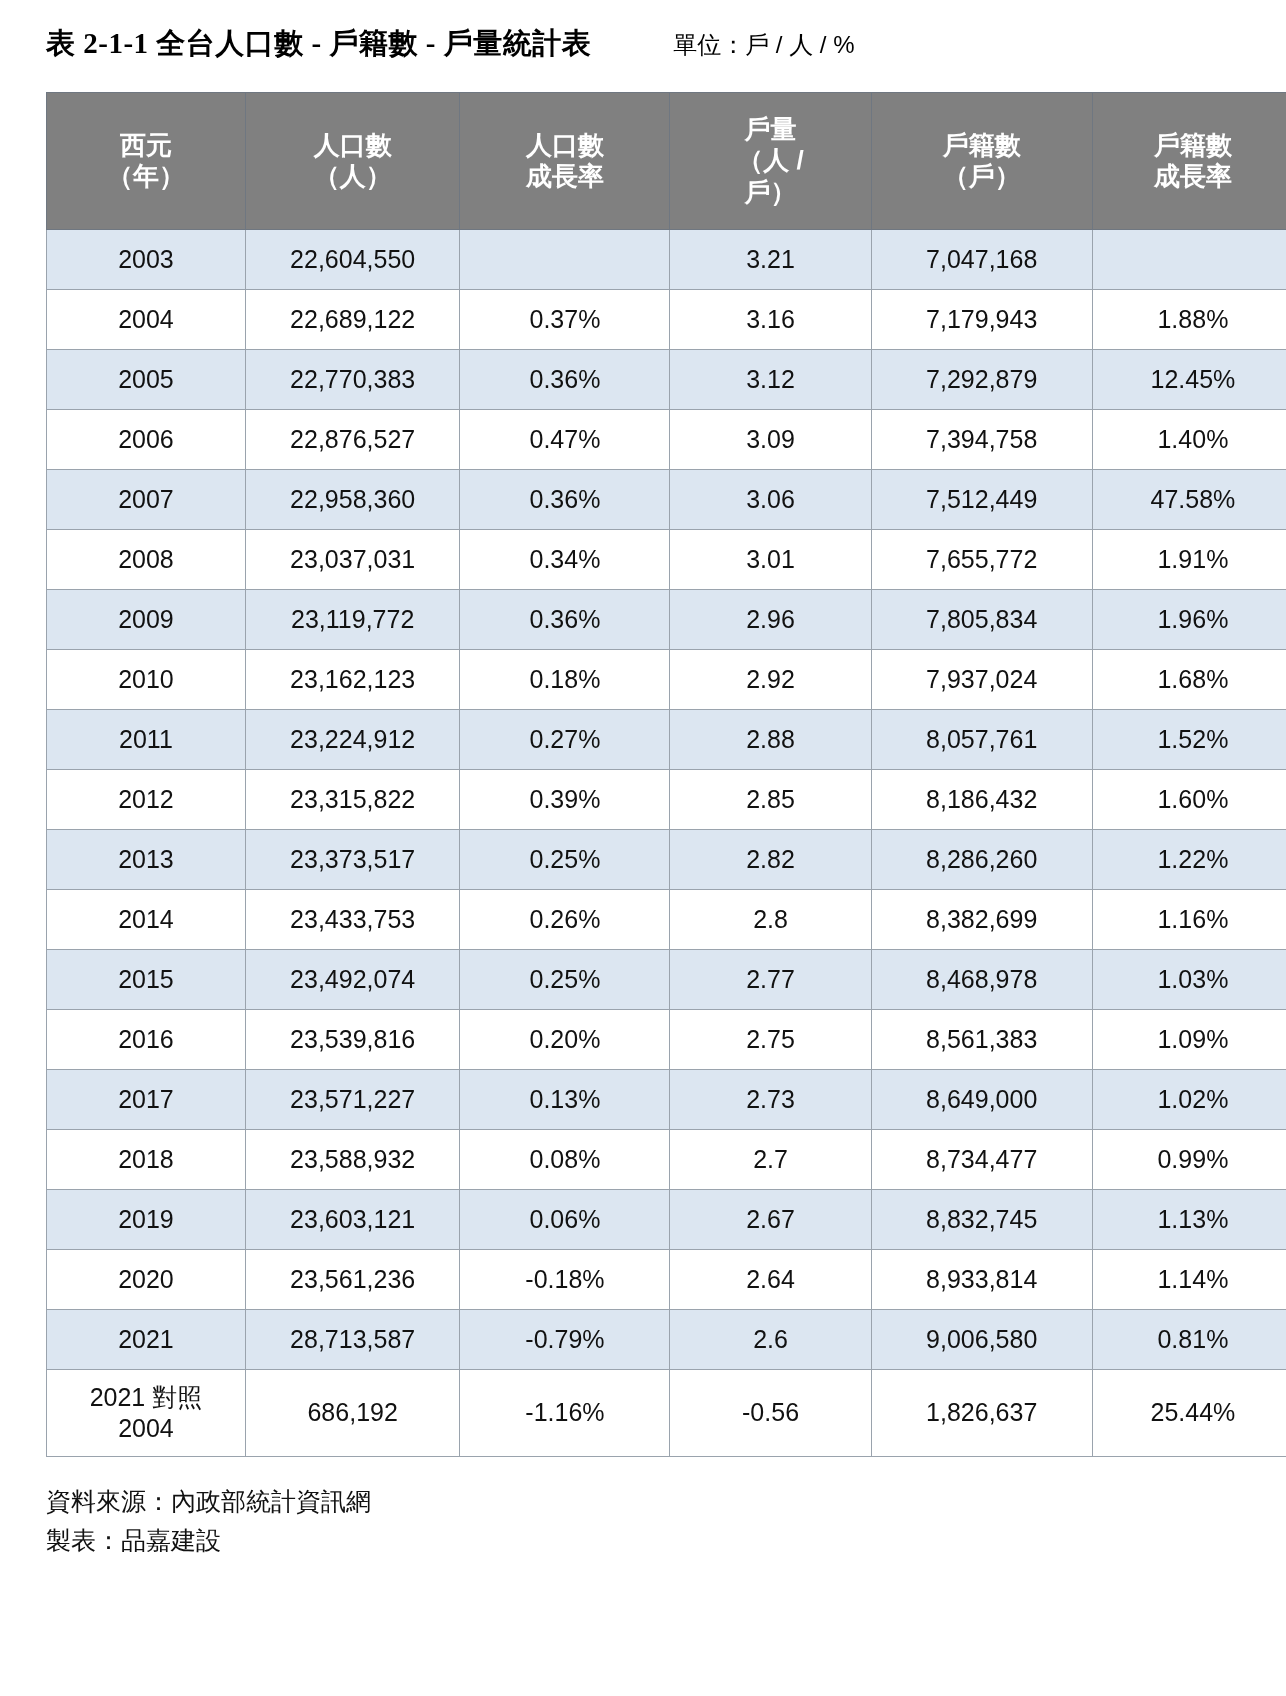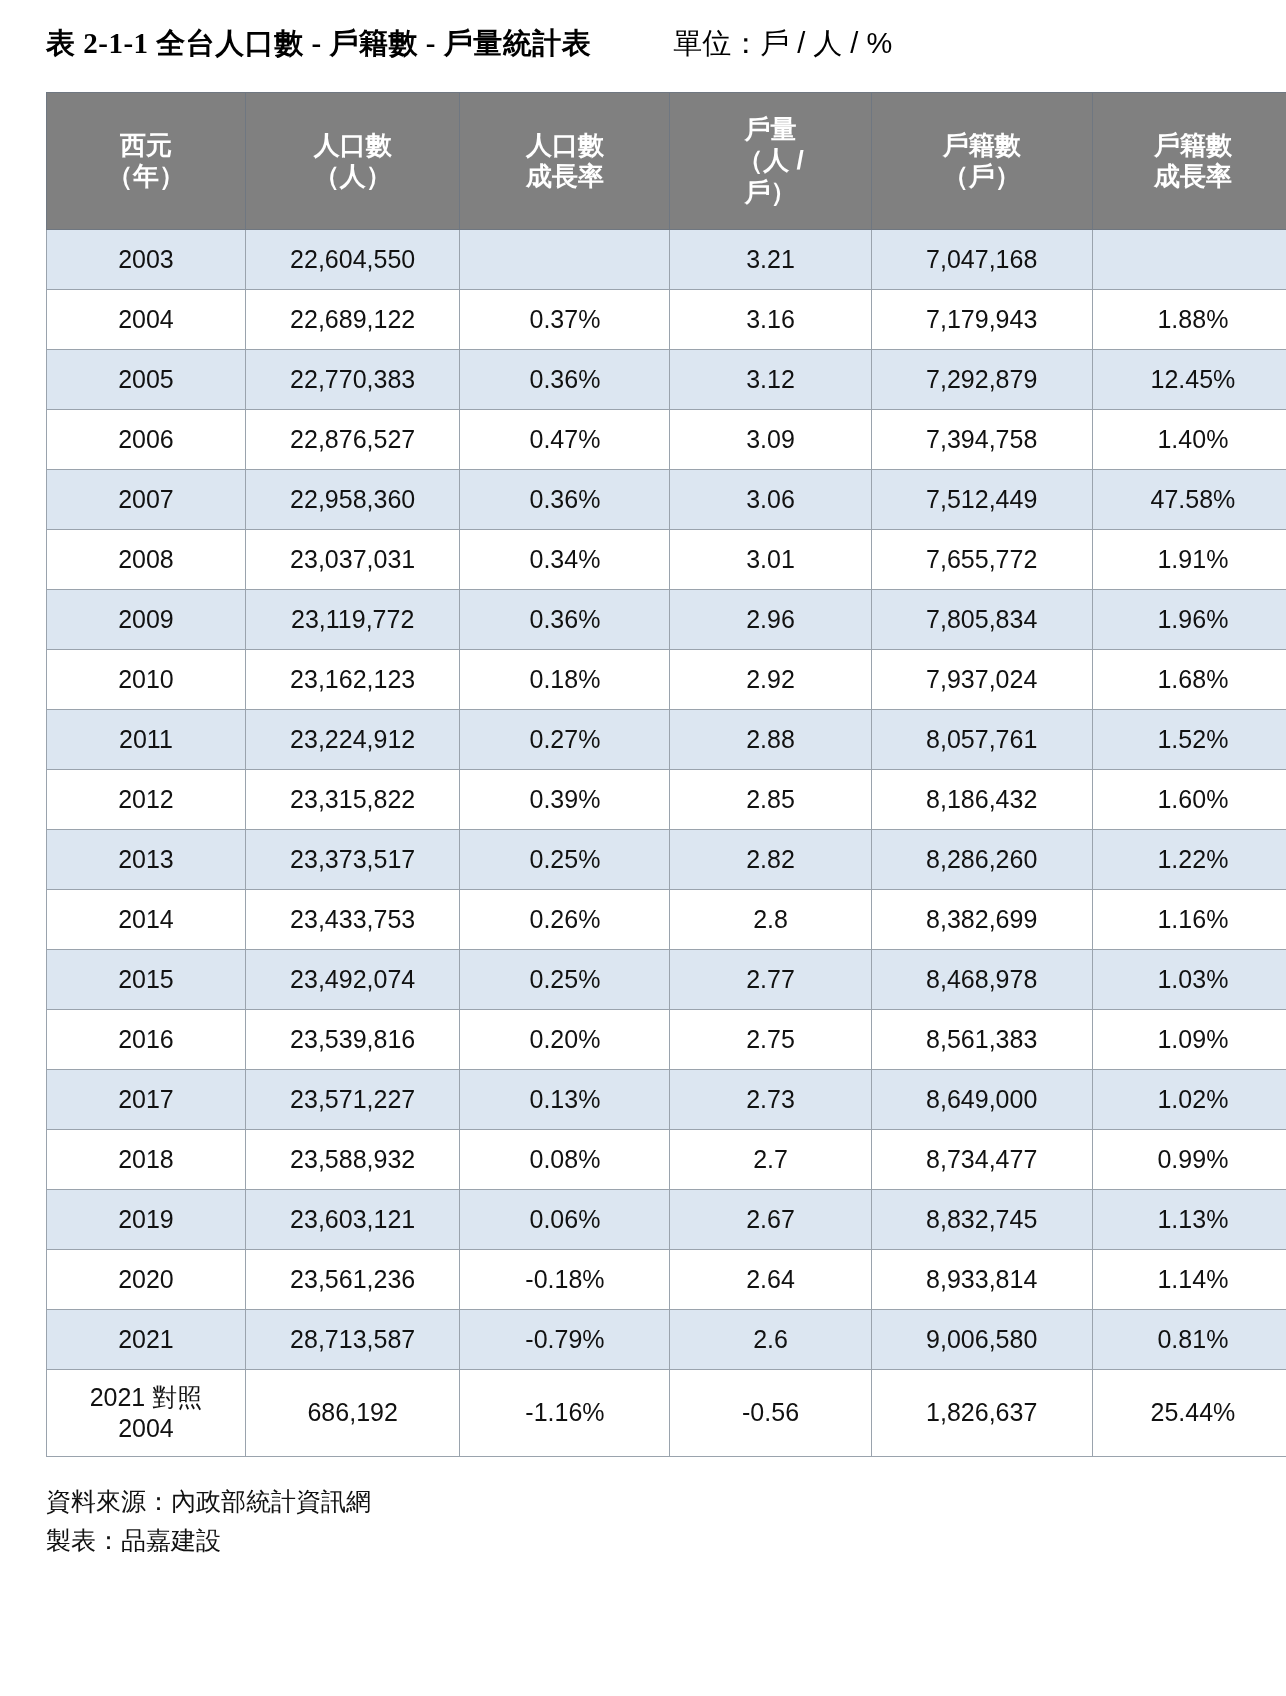--- a/index.html
+++ b/index.html
@@ -29,21 +29,21 @@
   .table-title {
     font-family: "Liberation Serif", "DejaVu Serif", serif;
     font-size: 29px;
     font-weight: bold;
     letter-spacing: 0.5px;
     white-space: nowrap;
     color: #000;
   }
   .title-unit {
     margin-left: 82px;
-    font-size: 29px;
+    font-size: 24px;
     font-weight: normal;
     color: #000;
     white-space: nowrap;
     font-family: "Liberation Sans", "DejaVu Sans", sans-serif;
   }
 
   
   table.stat {
     border-collapse: collapse;
     width: 1248px;

